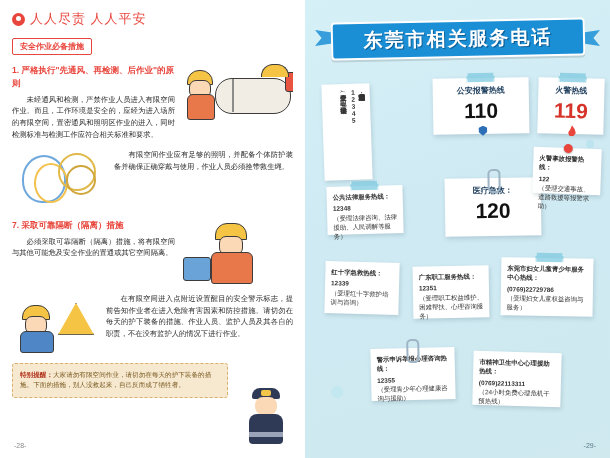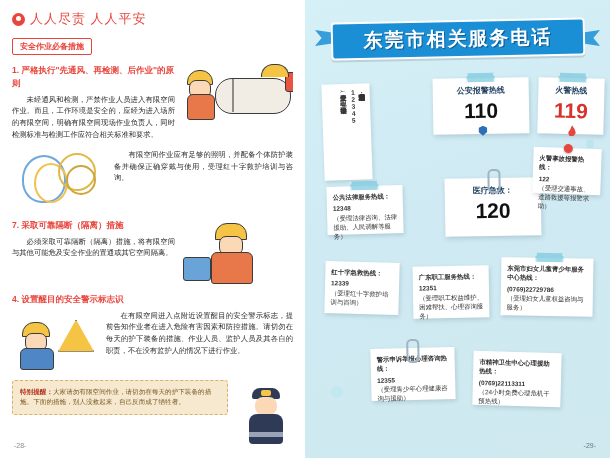--- a/index.html
+++ b/index.html
@@ -168,52 +168,51 @@
     <div class="block">
       <div class="wrap-right illus">
         <div class="tank"></div>
         <div class="tank-cap"></div>
         <div class="pipe"></div>
         <div class="helmet" style="left:6px;top:6px;"></div>
         <div class="face" style="left:8px;top:16px;"></div>
         <div class="body-orange" style="left:6px;top:30px;"></div>
       </div>
       <p class="num-head">1. 严格执行"先通风、再检测、后作业"的原则</p>
-      <p class="para indent">未经通风和检测，严禁作业人员进入有限空间作业。而且，工作环境是安全的，应经为进入场所的有限空间，明确有限空间现场作业负责人，同时检测标准与检测工作应符合相关标准和要求。</p>
+      <p class="para indent">未经通风和检测，严禁作业人员进入有限空间作业。而且，工作环境是安全的，应经为进入场所的有限空间，置密通风和照明区作业的进入，同时检测标准与检测工作应符合相关标准和要求。</p>
       <div style="clear:both"></div>
     </div>
 
     
     <div class="block">
       <div class="wrap-left illus">
         <div class="harness"></div>
         <div class="harness2"></div>
         <div class="rope"></div>
         <div class="rope2"></div>
       </div>
-      <p class="para indent">有限空间作业应有足够的照明，并配备个体防护装备并确保正确穿戴与使用，受理红十字救护培训与咨询。</p>
+      <p class="para indent">有限空间作业应有足够的照明，并配备个体防护装备并确保正确穿戴与使用，作业人员必须拴带救生绳。</p>
       <div style="clear:both"></div>
     </div>
 
     
     <div class="block">
       <div class="wrap-right illus" style="height:70px;">
         <div class="helmet" style="left:34px;top:4px;width:30px;height:15px;"></div>
         <div class="face" style="left:38px;top:17px;width:22px;height:17px;"></div>
         <div class="body-orange" style="left:30px;top:33px;width:40px;height:30px;"></div>
         <div style="position:absolute;left:2px;top:38px;width:26px;height:22px;background:#6aa3d8;border:1.5px solid #3c3c3c;border-radius:3px;"></div>
       </div>
       <p class="num-head">7. 采取可靠隔断（隔离）措施</p>
       <p class="para indent">必须采取可靠隔断（隔离）措施，将有限空间与其他可能危及安全作业的置通或其它空间隔离。</p>
       <div style="clear:both"></div>
     </div>
 
     
     <div class="block">
-      <p class="num-head">4. 设置醒目的安全警示标志识</p>
       <div class="wrap-left illus" style="width:88px;height:58px;margin-top:2px;">
         <div class="helmet" style="left:10px;top:10px;width:26px;height:13px;"></div>
         <div class="face" style="left:13px;top:21px;width:20px;height:16px;"></div>
         <div class="body-blue" style="left:8px;top:36px;width:32px;height:20px;"></div>
         <div style="position:absolute;left:46px;top:8px;width:34px;height:30px;background:#f6c445;border:1.5px solid #3c3c3c;clip-path:polygon(50% 0,100% 100%,0 100%);"></div>
       </div>
       <p class="para indent">在有限空间进入点附近设置醒目的安全警示标志，提前告知作业者在进入危险有害因素和防控措施。请切勿在每天的护下装备的措施、作业人员、监护人员及其各自的职责，不在没有监护人的情况下进行作业。</p>
       <div style="clear:both"></div>
     </div>
 

